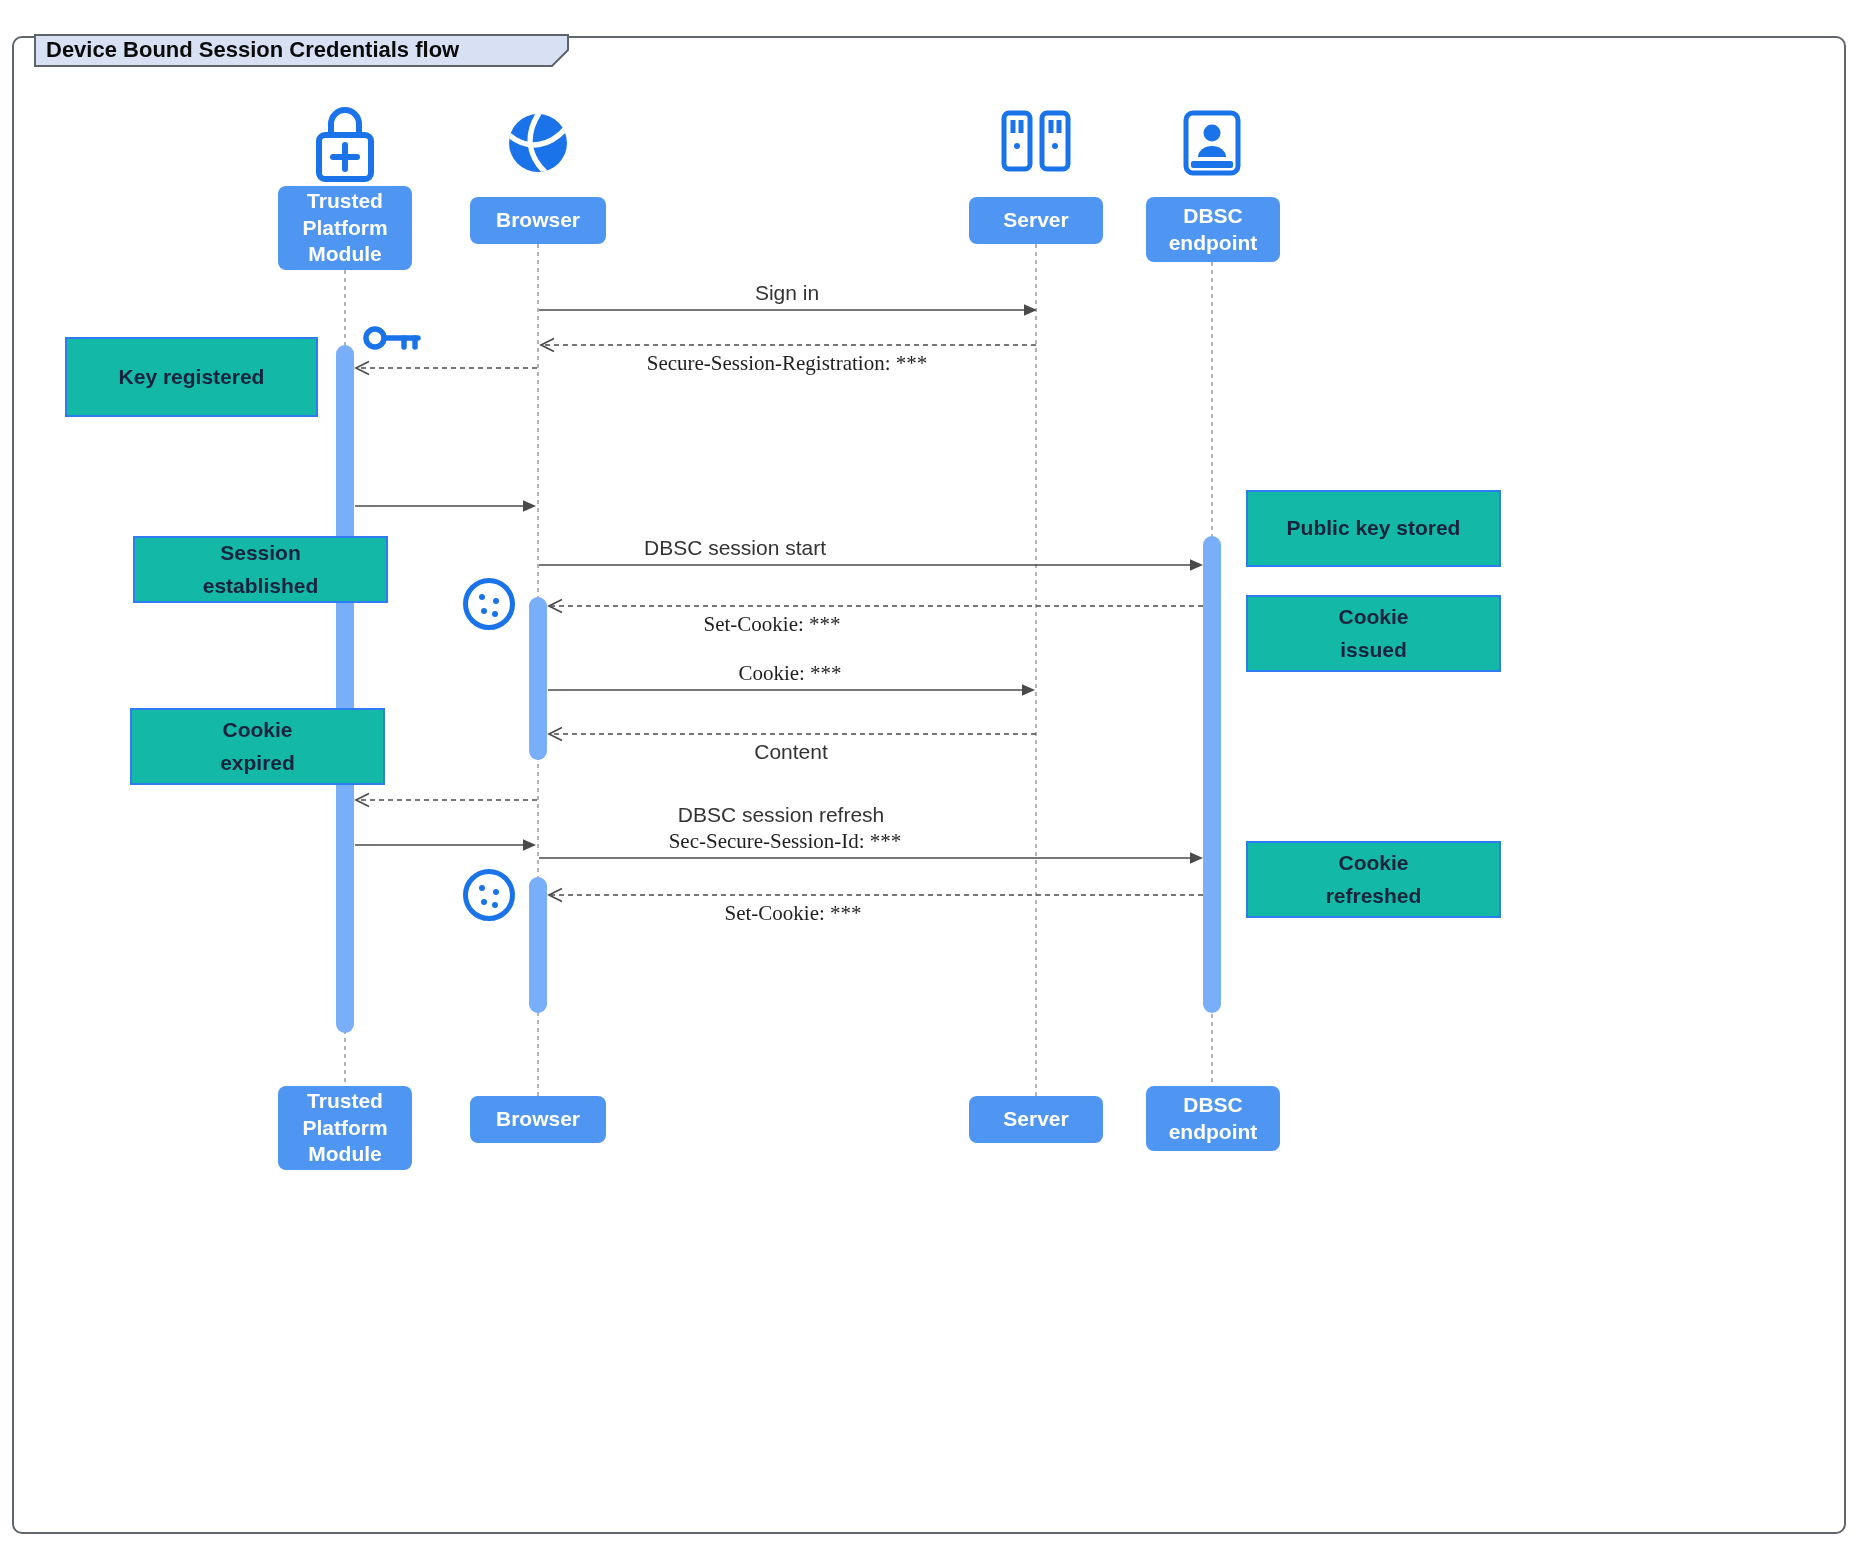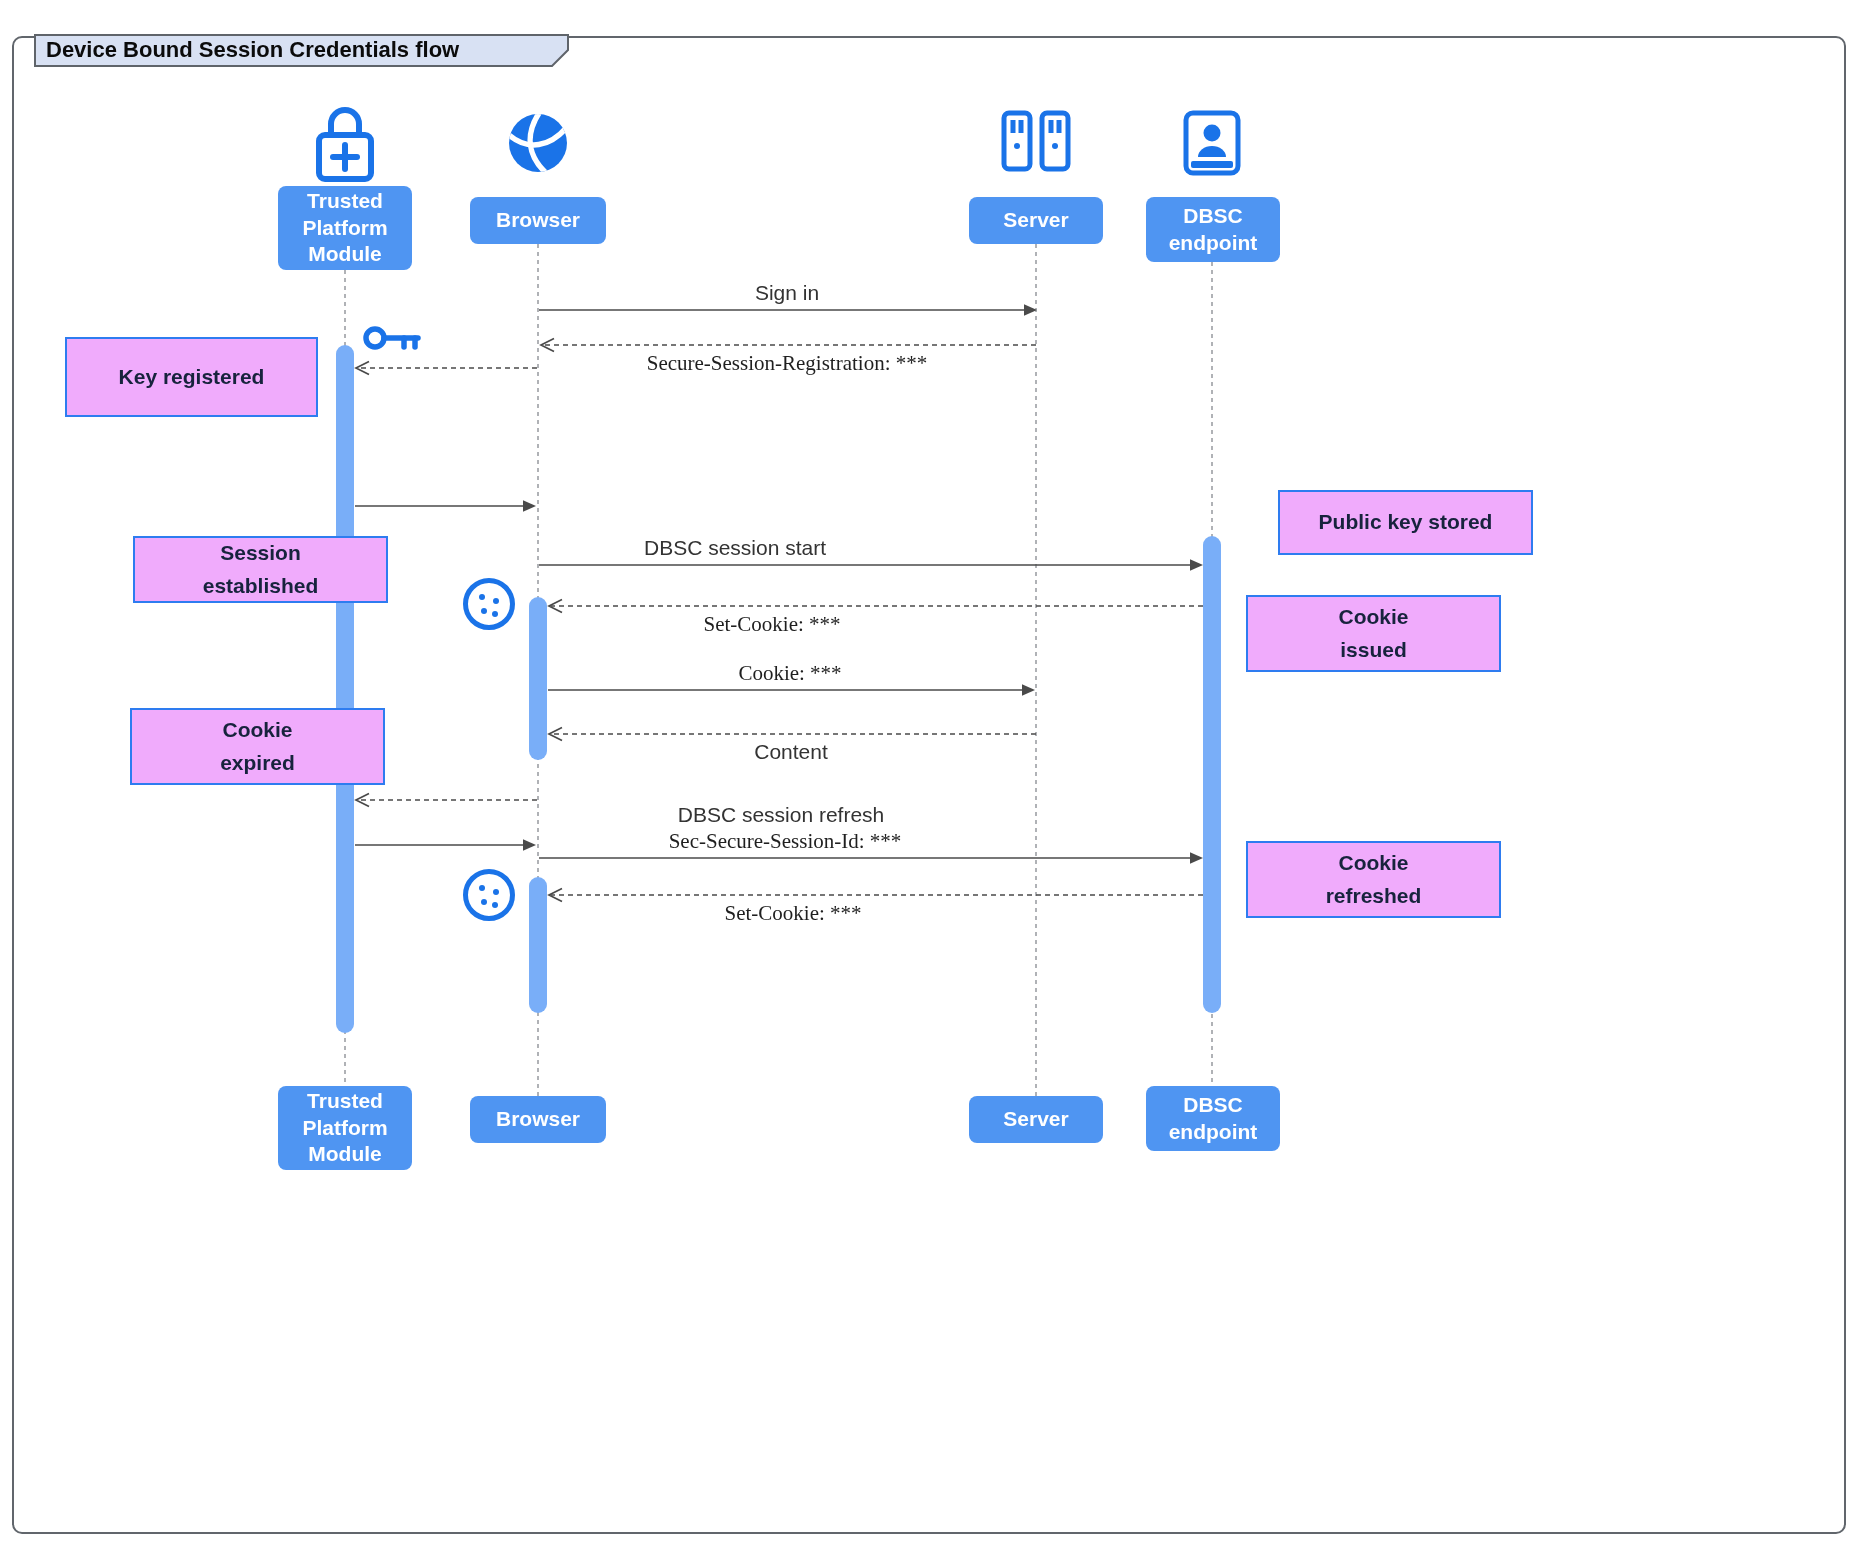--- a/index.html
+++ b/index.html
@@ -5,21 +5,21 @@
   * { box-sizing: border-box; }
   body { margin:0; background:#ffffff; }
   .canvas { position:relative; width:1859px; height:1546px; background:#fff;
             font-family:"Liberation Sans", sans-serif; overflow:hidden; }
   .frame { position:absolute; left:12px; top:36px; width:1834px; height:1498px;
            border:2px solid #61666c; border-radius:10px; background:#fff; }
   .layer { position:absolute; left:0; top:0; }
   .abox { position:absolute; background:#4f95f2; color:#fff; font-weight:700;
           font-size:21px; line-height:1.28; text-align:center; border-radius:8px;
           display:flex; align-items:center; justify-content:center; white-space:pre-line; }
-  .note { position:absolute; background:#f0abfc; border:2px solid #2e7cf0; color:#17233d;
+  .note { position:absolute; background:#14b8a6; border:2px solid #2e7cf0; color:#17233d;
           font-weight:700; font-size:21px; line-height:1.55; display:flex; align-items:center;
           justify-content:center; text-align:center; white-space:pre-line; }
   .mlabel { position:absolute; transform:translateX(-50%); font-size:21px; color:#333;
             white-space:nowrap; }
   .mono { font-family:Liberation Serif, serif; color:#1f1f1f; }
   .icon { position:absolute; }
   .title-wrap { position:absolute; left:34px; top:34px; }
   .title-text { position:absolute; left:12px; top:3px; font-size:22px; font-weight:700;
                 color:#0b0b0b; white-space:nowrap; }
   .solid   { stroke:#4a4a4a; stroke-width:1.7; }
@@ -178,21 +178,21 @@
   <div class="abox" style="left:470px; top:1096px; width:136px; height:47px;">Browser</div>
   <div class="abox" style="left:969px; top:1096px; width:134px; height:47px;">Server</div>
   <div class="abox" style="left:1146px; top:1086px; width:134px; height:65px;">DBSC
 endpoint</div>
 
   <div class="note" style="left:65px; top:337px; width:253px; height:80px;">Key registered</div>
   <div class="note" style="left:133px; top:536px; width:255px; height:67px;">Session
 established</div>
   <div class="note" style="left:130px; top:708px; width:255px; height:77px;">Cookie
 expired</div>
-  <div class="note" style="left:1246px; top:490px; width:255px; height:65px;margin-left:32px;">Public key stored</div>
+  <div class="note" style="left:1246px; top:490px; width:255px; height:77px;">Public key stored</div>
   <div class="note" style="left:1246px; top:595px; width:255px; height:77px;">Cookie
 issued</div>
   <div class="note" style="left:1246px; top:841px; width:255px; height:77px;">Cookie
 refreshed</div>
 
   <div class="mlabel" style="left:787px; top:281px;">Sign in</div>
   <div class="mlabel mono" style="left:787px; top:351px;">Secure-Session-Registration: ***</div>
   <div class="mlabel" style="left:735px; top:536px;text-align:right;">DBSC session start</div>
   <div class="mlabel mono" style="left:772px; top:612px;">Set-Cookie: ***</div>
   <div class="mlabel mono" style="left:790px; top:661px;">Cookie: ***</div>

